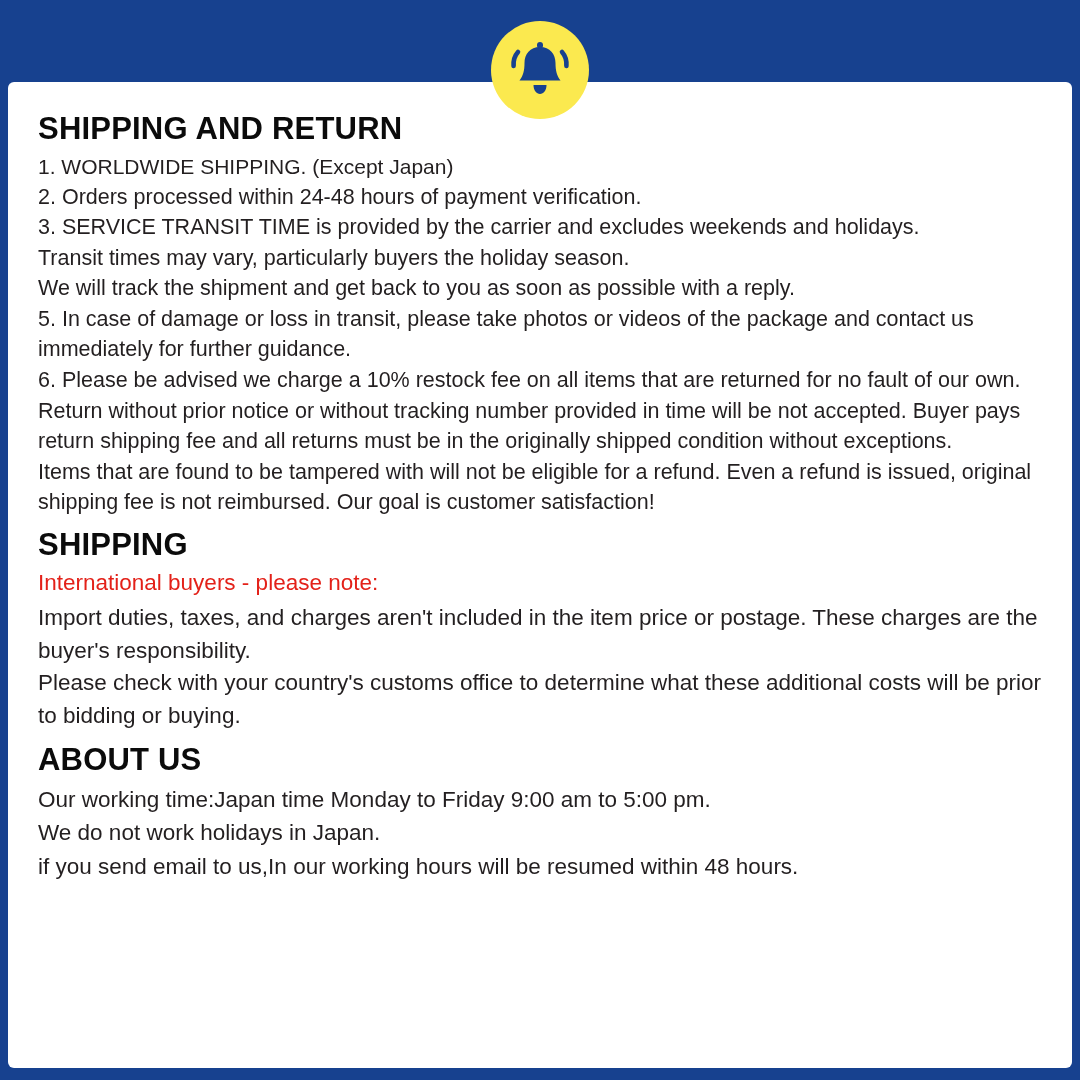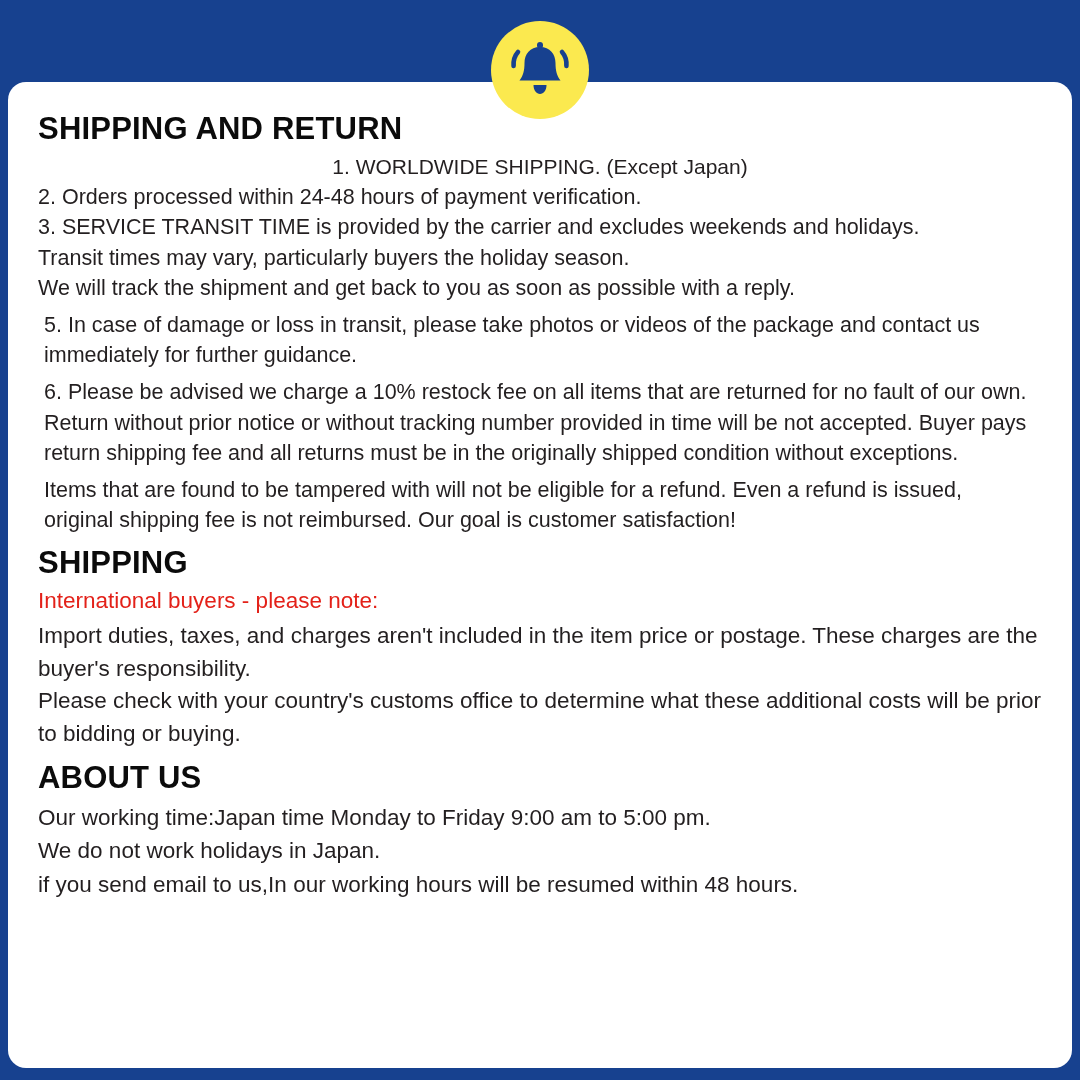--- a/index.html
+++ b/index.html
@@ -37,21 +37,21 @@
   .bell-badge svg {
     display: block;
   }
   .card {
     position: absolute;
     top: 82px;
     left: 8px;
     right: 8px;
     bottom: 12px;
     background: #ffffff;
-    border-radius: 18px;
+    border-radius: 6px;
     box-sizing: border-box;
     padding: 26px 30px 10px 30px;
     overflow: hidden;
   }
   h2.section-title {
     font-size: 31px;
     font-weight: bold;
     color: #0b0b0b;
     margin: 4px 0 6px 0;
     letter-spacing: 0.2px;
@@ -64,25 +64,24 @@
     font-size: 21.5px;
     color: #231f20;
     line-height: 1.42;
     margin: 0;
     white-space: nowrap;
   }
   .para {
     font-size: 21.5px;
     color: #231f20;
     line-height: 1.42;
-    margin: 6px;
+    margin: 0;
   }
   .line.small {
     font-size: 21px;
-    text-align: center;
   }
   .note-red {
     font-size: 22.5px;
     font-weight: normal;
     color: #e32119;
     margin: 2px 0 4px 0;
     line-height: 1.35;
   }
   .payment-line {
     font-size: 22.5px;

